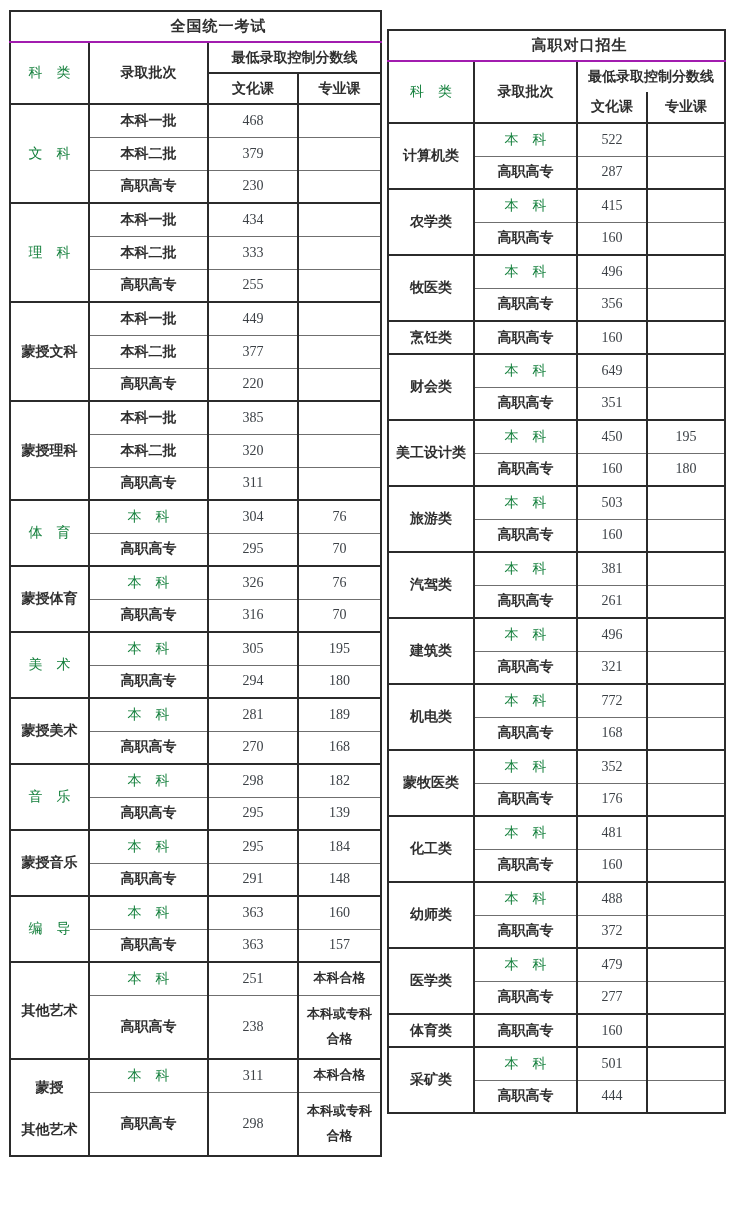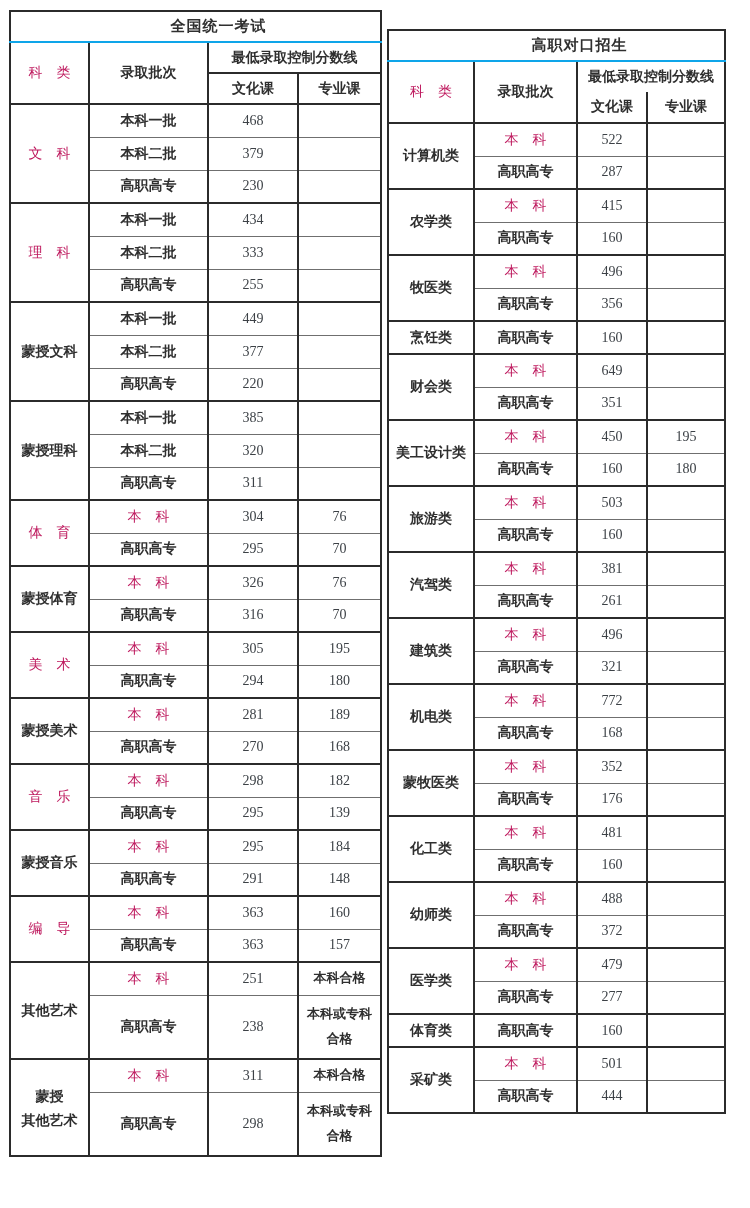--- a/index.html
+++ b/index.html
@@ -21,39 +21,39 @@
   td{
     border-left:2px solid #2b2b2b;
     border-right:2px solid #2b2b2b;
     text-align:center;vertical-align:middle;
     color:#2f2f2f;font-size:14px;font-weight:bold;
     padding:0 2px;overflow:hidden;
     white-space:pre-line;
   }
 
   tr.title-row{height:31px;}
-  td.title-cell{font-size:15px;border-bottom:2px solid #0ea5e9;letter-spacing:1px;padding-left:48px;}
+  td.title-cell{font-size:15px;border-bottom:2px solid #a21caf;letter-spacing:1px;padding-left:48px;}
 
   tr.head-row{height:31px;}
   td.head{border-top:2px solid #2b2b2b;border-bottom:2px solid #2b2b2b;}
   td.culture-head{border-right:2px solid #2b2b2b;}
   
   table.vocational td.scoreline-head{border-bottom:none;}
   table.vocational td.culture-head{border-top:none;}
   table.vocational td.major-head{border-top:none;}
 
   tr.data{height:33px;}
   tr.data td{border-top:1px solid #6f6f6f;}
   tr.gtop td{border-top:2px solid #2b2b2b;}
   tr.tall{height:64px;}
 
-  .muted{color:#be185d;font-weight:normal;}
+  .muted{color:#15803d;font-weight:normal;}
   .num{font-family:"Liberation Serif","DejaVu Serif",serif;font-weight:normal;color:#3c4146;}
   .pass-text{font-size:13px;line-height:1.9;}
-  .multiline{line-height:24px;}
+  .multiline{line-height:42px;}
 </style>
 </head>
 <body>
 
 <div class="wrap">
   <div>
       <table class="score-table national">
         <colgroup>
           <col style="width: 79px;">
           <col style="width: 119px;">

